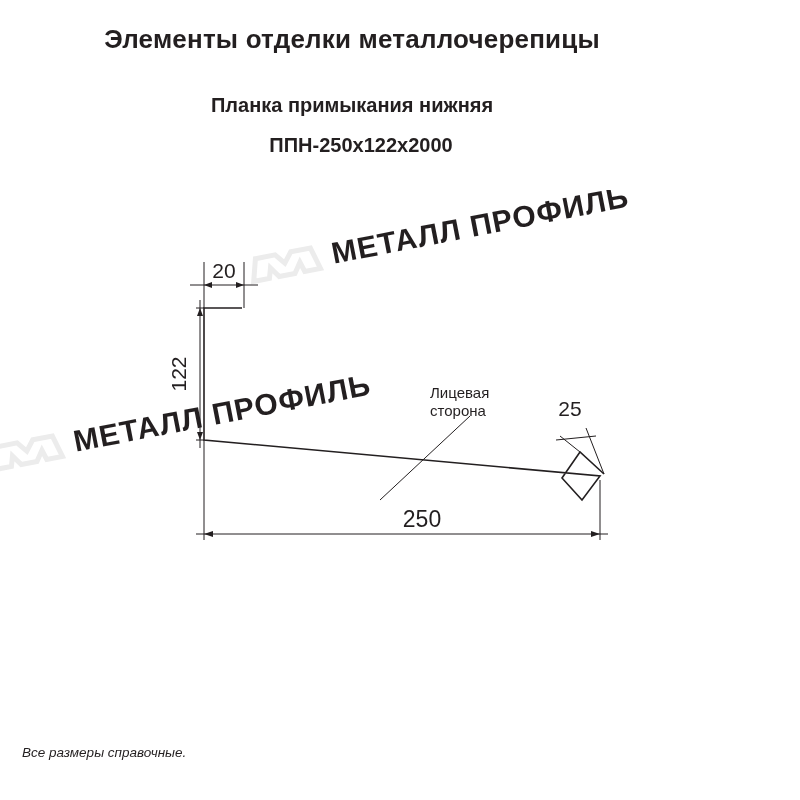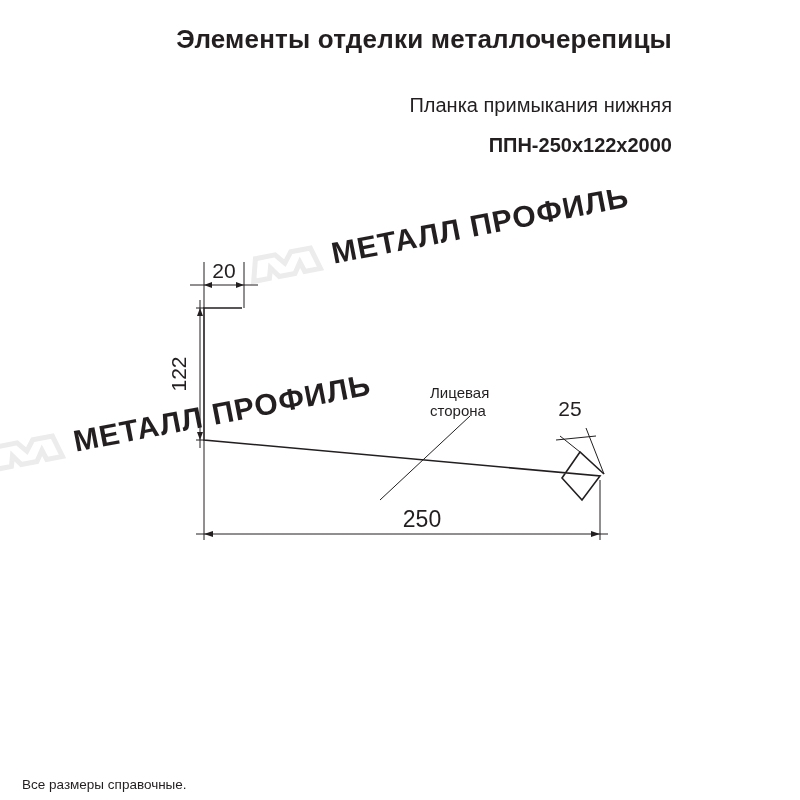--- a/index.html
+++ b/index.html
@@ -15,34 +15,34 @@
     color: #231f20;
     overflow: hidden;
   }
   .page {
     position: absolute;
     inset: 0;
   }
   .title-block {
     position: absolute;
     top: 24px;
-    left: 0;
+    left: 16px;
     width: 672px;
-    text-align: right;
+    text-align: center;
   }
   .main-title {
     font-size: 26px;
     font-weight: bold;
     letter-spacing: 0.2px;
     line-height: 1.2;
     margin: 0;
   }
   .sub-title {
     font-size: 20px;
-    font-weight: normal;
+    font-weight: bold;
     margin: 0;
     padding-top: 38px;
     line-height: 1.2;
   }
   .code-title {
     font-size: 20px;
     font-weight: bold;
     margin: 0;
     padding-top: 16px;
     line-height: 1.2;
@@ -58,24 +58,25 @@
   .wm-text {
     font-size: 30px;
     font-weight: bold;
     color: #ececec;
     letter-spacing: 1px;
     white-space: nowrap;
   }
   .footer {
     position: absolute;
     left: 22px;
-    bottom: 4px;
+    bottom: 36px;
     font-size: 13.5px;
     line-height: 1.55;
     color: #231f20;
+    font-style: italic;
   }
   .footer div {
     white-space: nowrap;
   }
   svg text {
     font-family: "Liberation Sans", sans-serif;
     fill: #231f20;
   }
 </style>
 </head>

